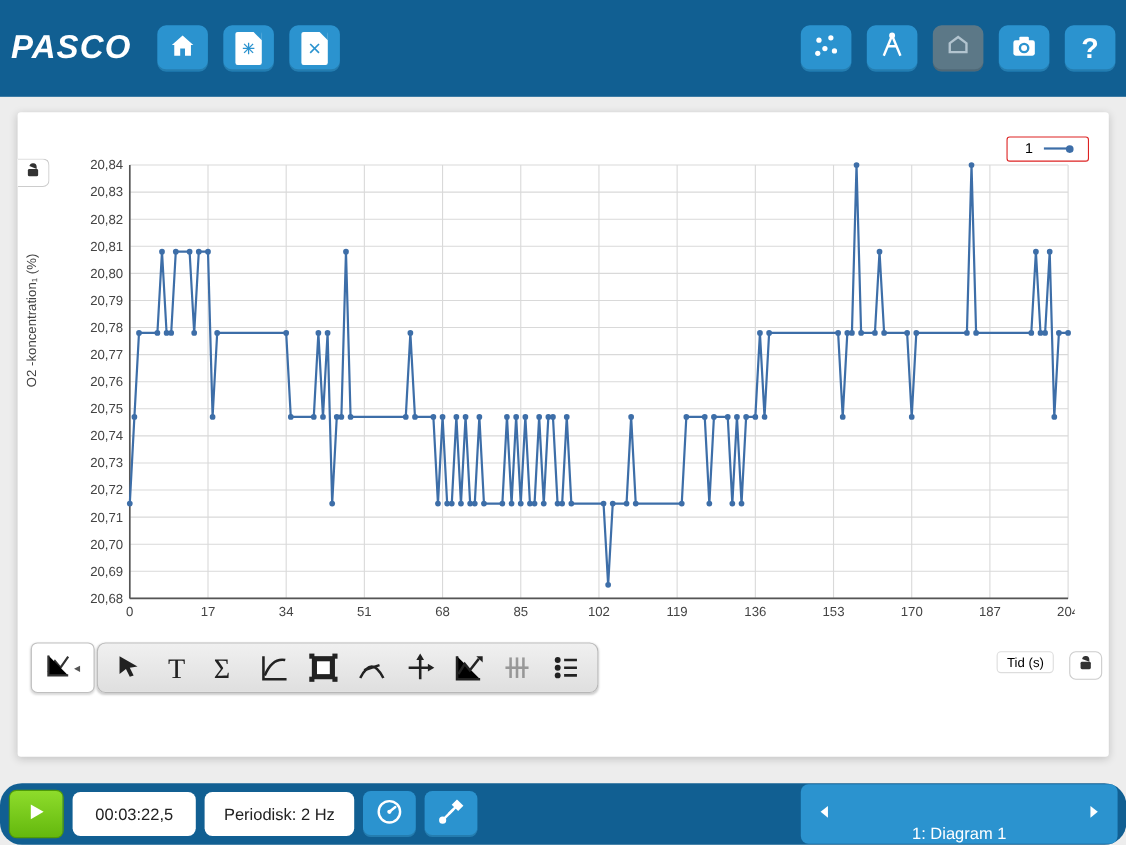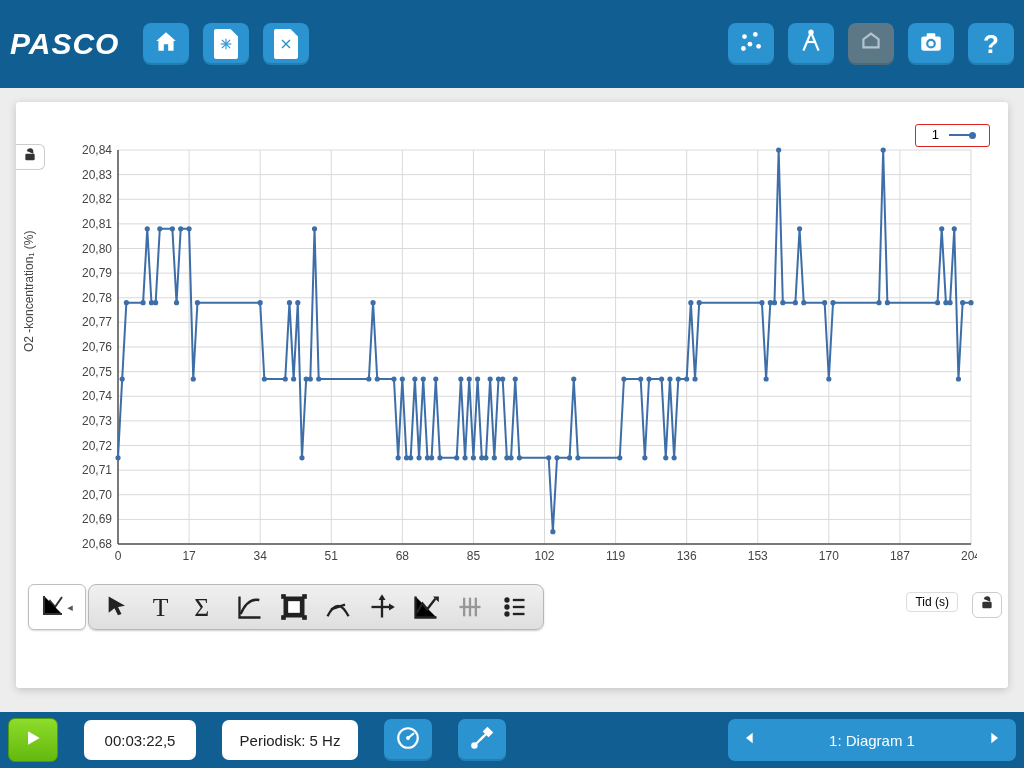--- a/index.html
+++ b/index.html
@@ -121,21 +121,21 @@
   }
   .gtb-tool {
     width:38px; height:36px; display:flex; align-items:center; justify-content:center;
     border-radius:4px; cursor:pointer;
   }
   .gtb-tool svg { width:28px; height:28px; }
   
   .footer {
     position:absolute; left:0; right:0; bottom:0;
     height:56px; background:#115f92;
-    display:flex; align-items:center; padding:0 8px; gap:26px;
+    display:flex; align-items:center; padding:0 8px; gap:8px;border-radius:20px;
   }
   .play-btn {
     width:48px; height:42px; border-radius:7px;
     background: linear-gradient(#8edc2b,#64b80e);
     border:1px solid #4f9a08;
     display:flex; align-items:center; justify-content:center;
     cursor:pointer;
   }
   .ft-field {
     height:40px; background:#fff; border-radius:7px;
@@ -144,22 +144,22 @@
   }
   .ft-time { width:112px;}
   .ft-rate { width:136px;}
   .ft-icon-btn {
     width:48px; height:42px; border-radius:7px;
     background:#2b93cf; display:flex; align-items:center; justify-content:center;
     cursor:pointer; box-shadow: inset 0 -2px 0 rgba(0,0,0,.15);
   }
   .ft-spacer { flex:1; }
   .pager {
-    height:42px; background:#2b93cf; border-radius:7px;
-    display:flex; align-items:center; overflow:hidden;
+    height:54px; background:#2b93cf; border-radius:7px;
+    display:flex; align-items:flex-end; overflow:hidden;
   }
   .pager .arrow {
     width:44px; height:100%; display:flex; align-items:center; justify-content:center;
     cursor:pointer;
   }
   .pager .label {
     width:200px; text-align:center; color:#fff; font-size:15px;
   }
   .grid line { stroke:#d9d9d9; stroke-width:1; }
 </style>
@@ -544,21 +544,21 @@
 
 <div class="footer">
   <div class="play-btn">
     <span>
       <svg width="20" height="20" viewBox="0 0 24 24">
           <polygon fill="#fff" points="6,4 20,12 6,20"></polygon>
         </svg>
     </span>
   </div>
   <div class="ft-field ft-time">00:03:22,5</div>
-  <div class="ft-field ft-rate">Periodisk: 5 Hz</div>
+  <div class="ft-field ft-rate">Periodisk: 2 Hz</div>
   <div class="ft-icon-btn">
     <span>
       <svg width="26" height="26" viewBox="0 0 24 24">
           <circle cx="12" cy="12" r="9" fill="none" stroke="#fff" stroke-width="2"></circle>
           <path stroke="#fff" stroke-width="2" stroke-linecap="round" d="M12 12 L17 8"></path>
           <circle cx="12" cy="12" r="1.8" fill="#fff"></circle>
         </svg>
     </span>
   </div>
   <div class="ft-icon-btn">

